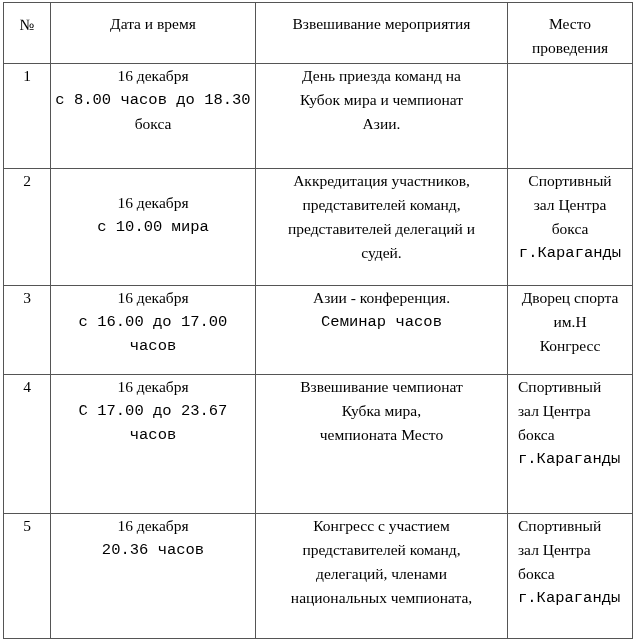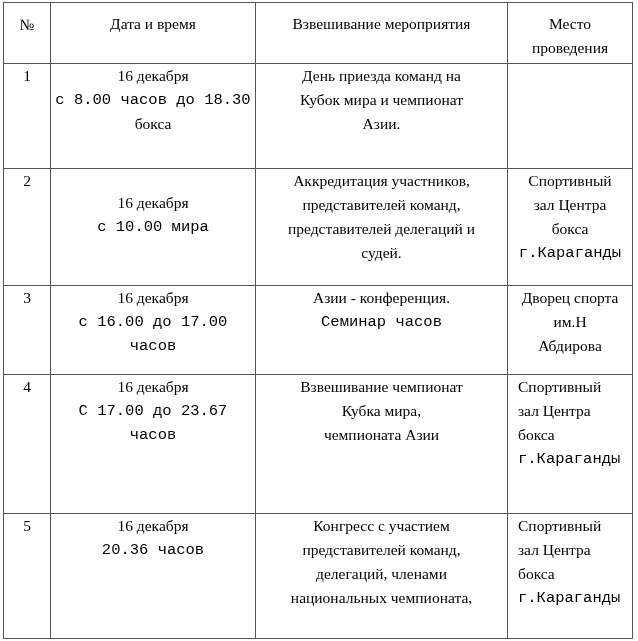--- a/index.html
+++ b/index.html
@@ -164,34 +164,34 @@
           <div class="p">16 декабря</div>
           <div class="p gap-md">с 16.00 до 17.00 часов</div>
         </td>
         <td class="cell-name">
           <div class="p">Азии - конференция.</div>
           <div class="p gap-md">Семинар часов</div>
         </td>
         <td class="cell-place">
           <div class="p">Дворец спорта</div>
           <div class="p">им.Н</div>
-          <div class="p">Абдирова</div>
+          <div class="p">Конгресс</div>
         </td>
       </tr>
 
       <tr class="r4">
         <td class="cell-num">4</td>
         <td class="cell-date">
           <div class="p">16 декабря</div>
           <div class="p gap-md">С 17.00 до 23.67 часов</div>
         </td>
         <td class="cell-name">
           <div class="p">Взвешивание чемпионат</div>
           <div class="p">Кубка мира,</div>
-          <div class="p gap-lg">чемпионата Азии</div>
+          <div class="p gap-lg">чемпионата Место</div>
         </td>
         <td class="cell-place left-align">
           <div class="p">Спортивный</div>
           <div class="p">зал Центра</div>
           <div class="p">бокса</div>
           <div class="p gap-md">г.Караганды</div>
         </td>
       </tr>
 
       <tr class="r5">

